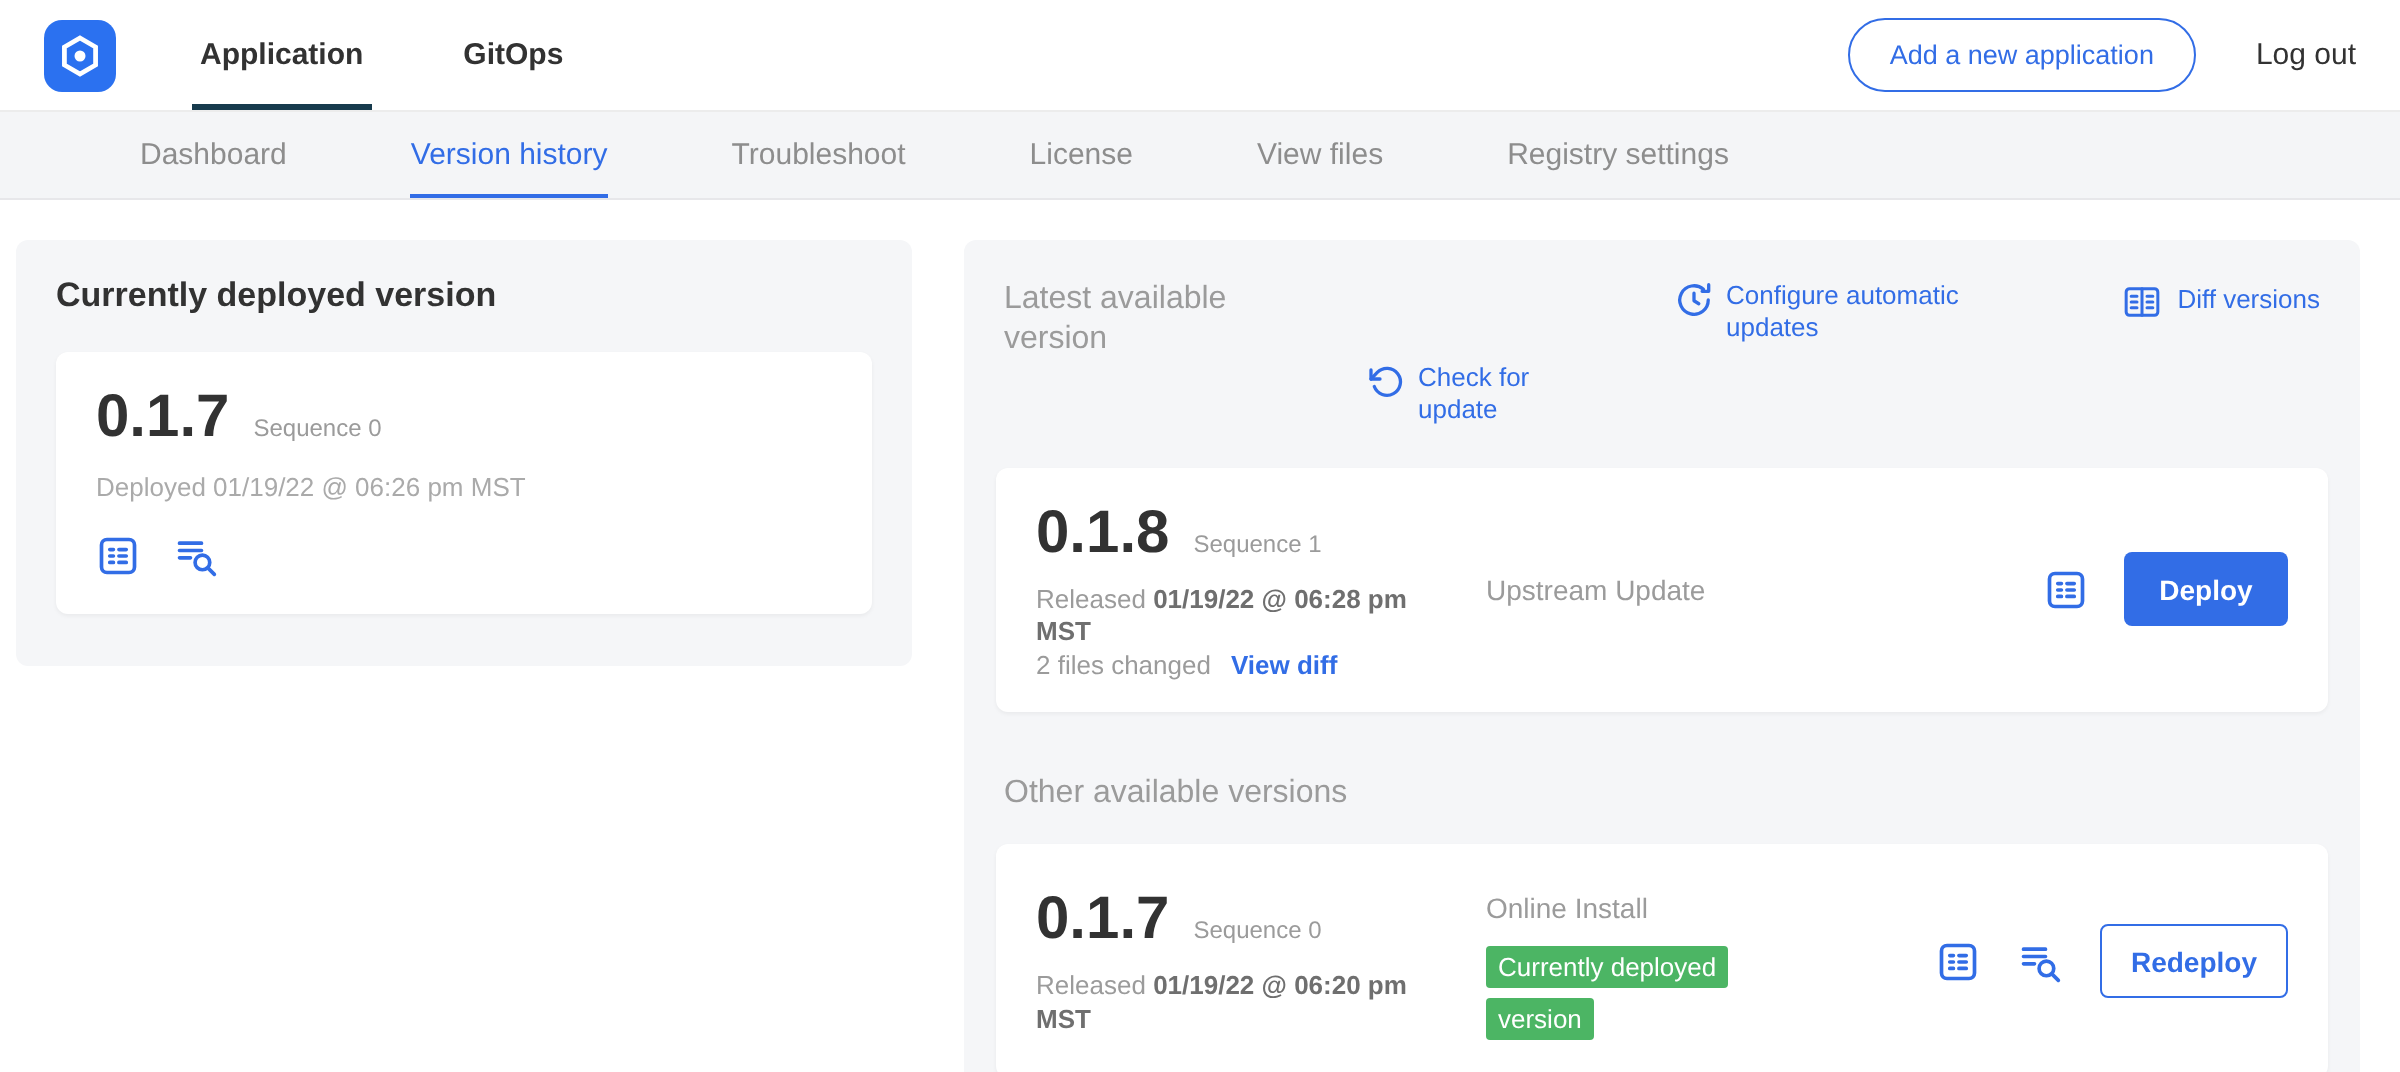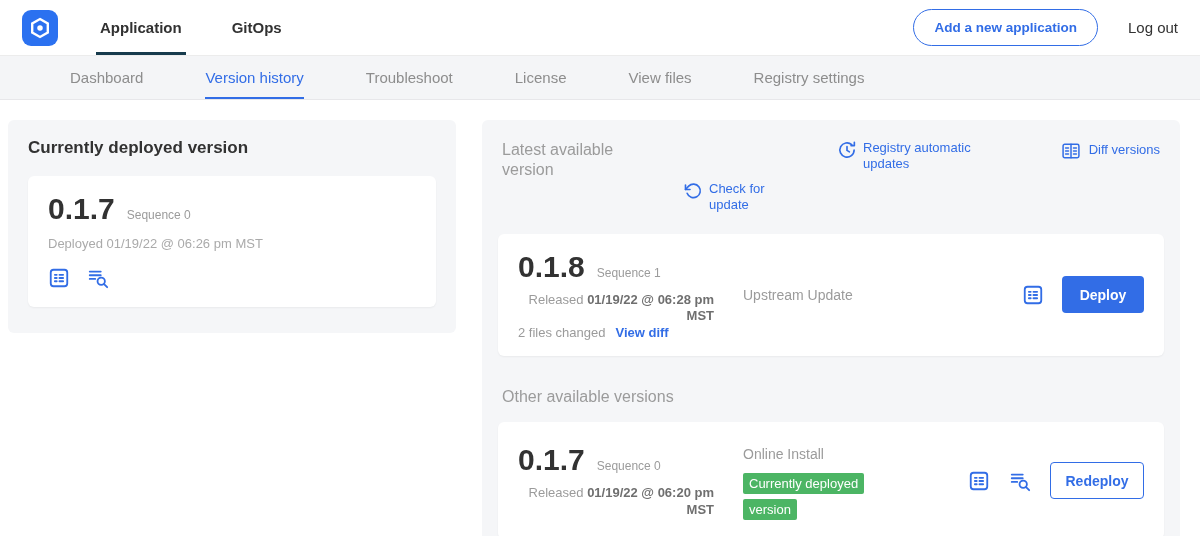--- a/index.html
+++ b/index.html
@@ -21,21 +21,21 @@
   .navbar { height:56px; background:#fff; border-bottom:1px solid #ececec;
     display:flex; align-items:stretch; padding:0 22px; }
   .logo { width:36px; height:36px; border-radius:9px; background:#2b71f0;
     display:flex; align-items:center; justify-content:center; align-self:center; margin-right:38px; }
   .nav-tab { display:flex; align-items:center; padding:0 4px; margin-right:42px;
     font-size:15px; font-weight:700; color:var(--dark); cursor:pointer; position:relative; }
   .nav-tab.active::after { content:""; position:absolute; left:0; right:0; bottom:0;
     height:3px; background:#173b4d; }
   .nav-right { margin-left:auto; display:flex; align-items:center; gap:30px; }
   .add-app-btn { border:1px solid var(--accent); color:var(--accent); background:#fff;
-    border-radius:20px; padding:10px 20px; font-size:13.5px; font-weight:700; cursor:pointer;
+    border-radius:20px; padding:10px 20px; font-size:13.5px; font-weight:400; cursor:pointer;
     font-family:inherit; }
   .logout { font-size:15px; color:var(--dark); cursor:pointer; }
 
   
   .subnav { height:44px; background:#f4f5f7; border-bottom:1px solid #e7e7ea;
     display:flex; align-items:stretch; padding-left:70px; gap:62px; }
   .subnav-item { display:flex; align-items:center; font-size:15px; color:#8d8d8d;
     cursor:pointer; border-bottom:2px solid transparent; padding-top:2px; }
   .subnav-item.active { color:var(--accent); border-bottom-color:var(--accent); }
 
@@ -62,21 +62,21 @@
   .rp-title { font-size:16px; color:var(--gray); width:160px; line-height:1.25; }
   .link-group { display:flex; align-items:flex-start; gap:7px; color:var(--accent);
     font-size:13px; font-weight:500; line-height:1.25; cursor:pointer; }
   .lg-check { margin-left:22px; width:102px;margin-top:41px; }
   .lg-configure { margin-left:52px; width:156px; }
   .lg-diff { margin-left:auto; align-items:center; }
   .link-group svg { flex-shrink:0; margin-top:1px; }
 
   .version-card { padding:16px 20px; display:flex; align-items:center; }
   .vc-left { width:225px; flex-shrink:0; }
-  .released { font-size:13px; color:var(--gray); width:196px; margin-top:8px; line-height:1.3;text-align:right; }
+  .released { font-size:13px; color:var(--gray); width:196px; margin-top:8px; line-height:1.3; }
   .released b { color:#6f6f6f; font-weight:700; }
   .files-row { font-size:13px; color:var(--gray); display:flex; gap:10px; align-items:center; }
   .view-diff { color:var(--accent); font-weight:700; cursor:pointer; }
   .vc-mid { flex:1; font-size:14px; color:var(--gray); }
   .vc-actions { display:flex; align-items:center; gap:18px; }
   .deploy-btn { background:var(--accent); color:#fff; border:none; border-radius:4px;
     min-width:82px; height:37px; font-size:14px; font-weight:700; cursor:pointer; font-family:inherit; }
   .redeploy-btn { background:#fff; color:var(--accent); border:1px solid var(--accent); border-radius:4px;
     min-width:94px; height:37px; font-size:14px; font-weight:700; cursor:pointer; font-family:inherit; }
 
@@ -163,21 +163,21 @@
       </div>
 
       <div class="link-group lg-configure">
         <span>
           <svg width="18" height="18" viewBox="0 0 24 24" fill="none" stroke="currentColor" stroke-width="2.2" stroke-linecap="round" stroke-linejoin="round">
             <path d="M21.5 12a9.5 9.5 0 1 1-3.2-7.1"></path>
             <path d="M21.8 1.8v4.4h-4.4"></path>
             <path d="M12 7.5v5l3.2 2"></path>
           </svg>
         </span>
-        <span>Registry automatic updates</span>
+        <span>Configure automatic updates</span>
       </div>
 
       <div class="link-group lg-diff">
         <span>
           <svg width="22" height="20" viewBox="0 0 24 24" fill="none" stroke="currentColor" stroke-width="1.8" stroke-linecap="round">
             <rect x="2.5" y="4" width="19" height="16" rx="2"></rect>
             <path d="M12 4v16"></path>
             <path d="M5.5 8.5h3.5M5.5 12h3.5M5.5 15.5h3.5M15 8.5h3.5M15 12h3.5M15 15.5h3.5"></path>
           </svg>
         </span>

